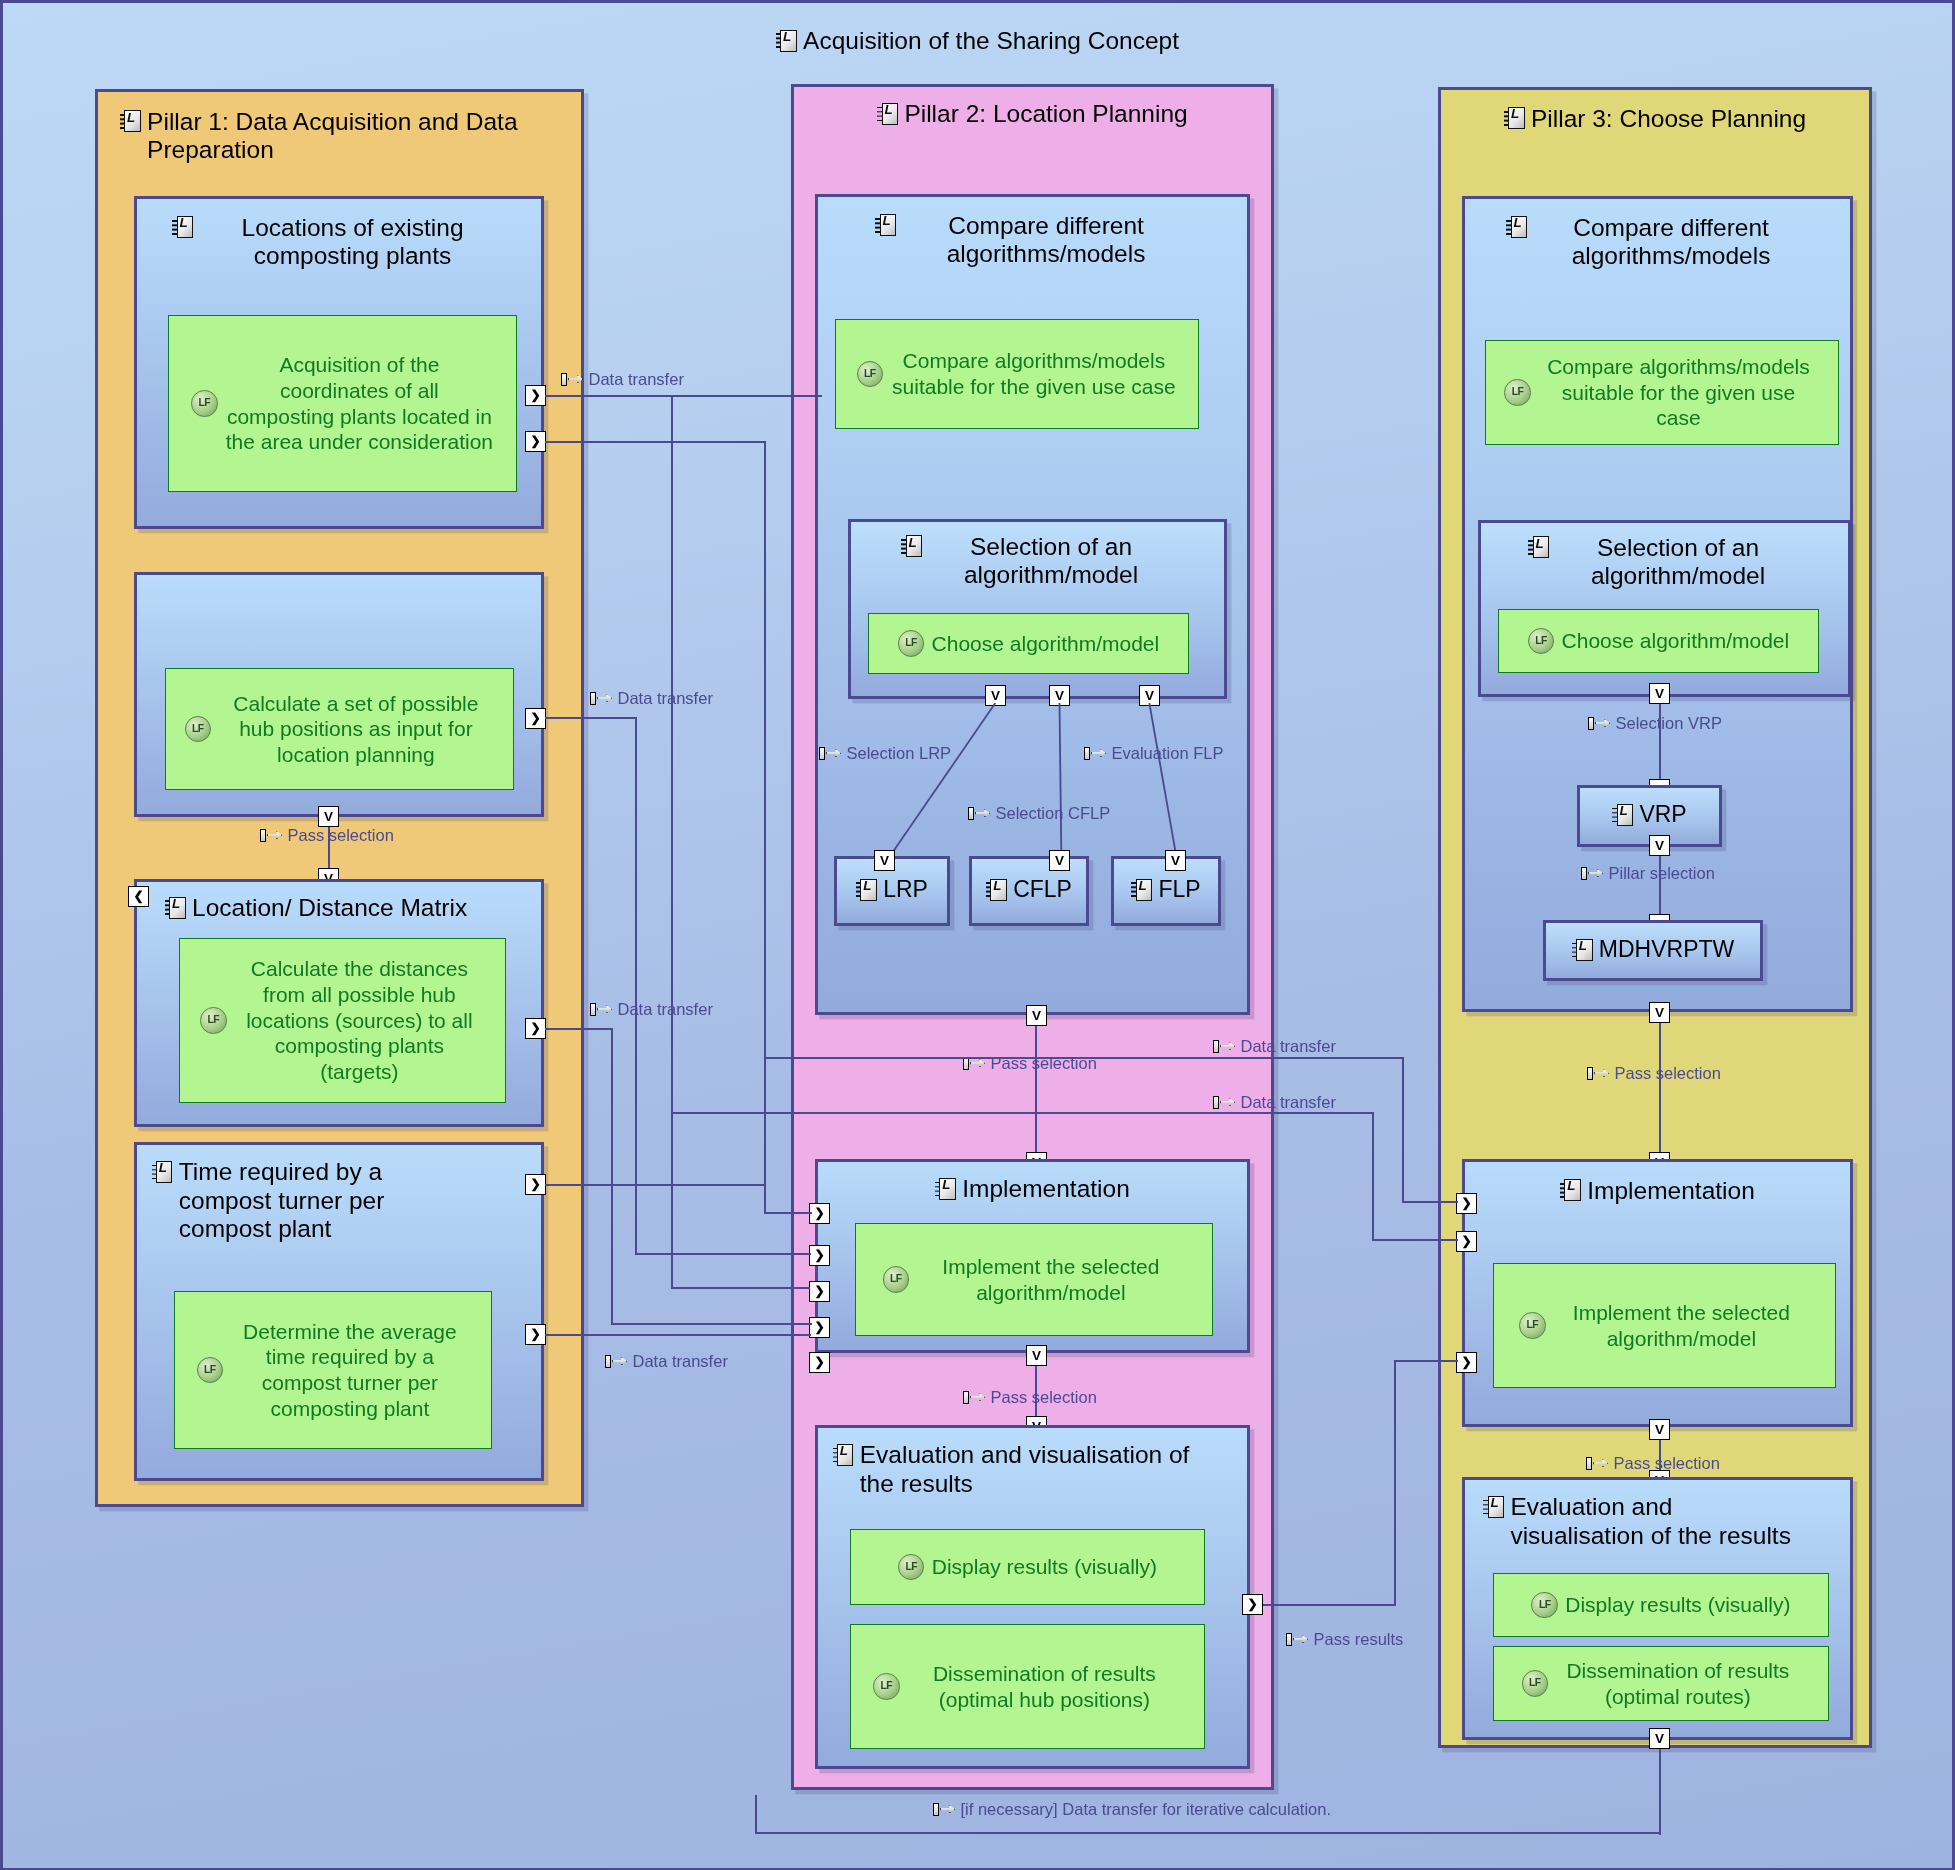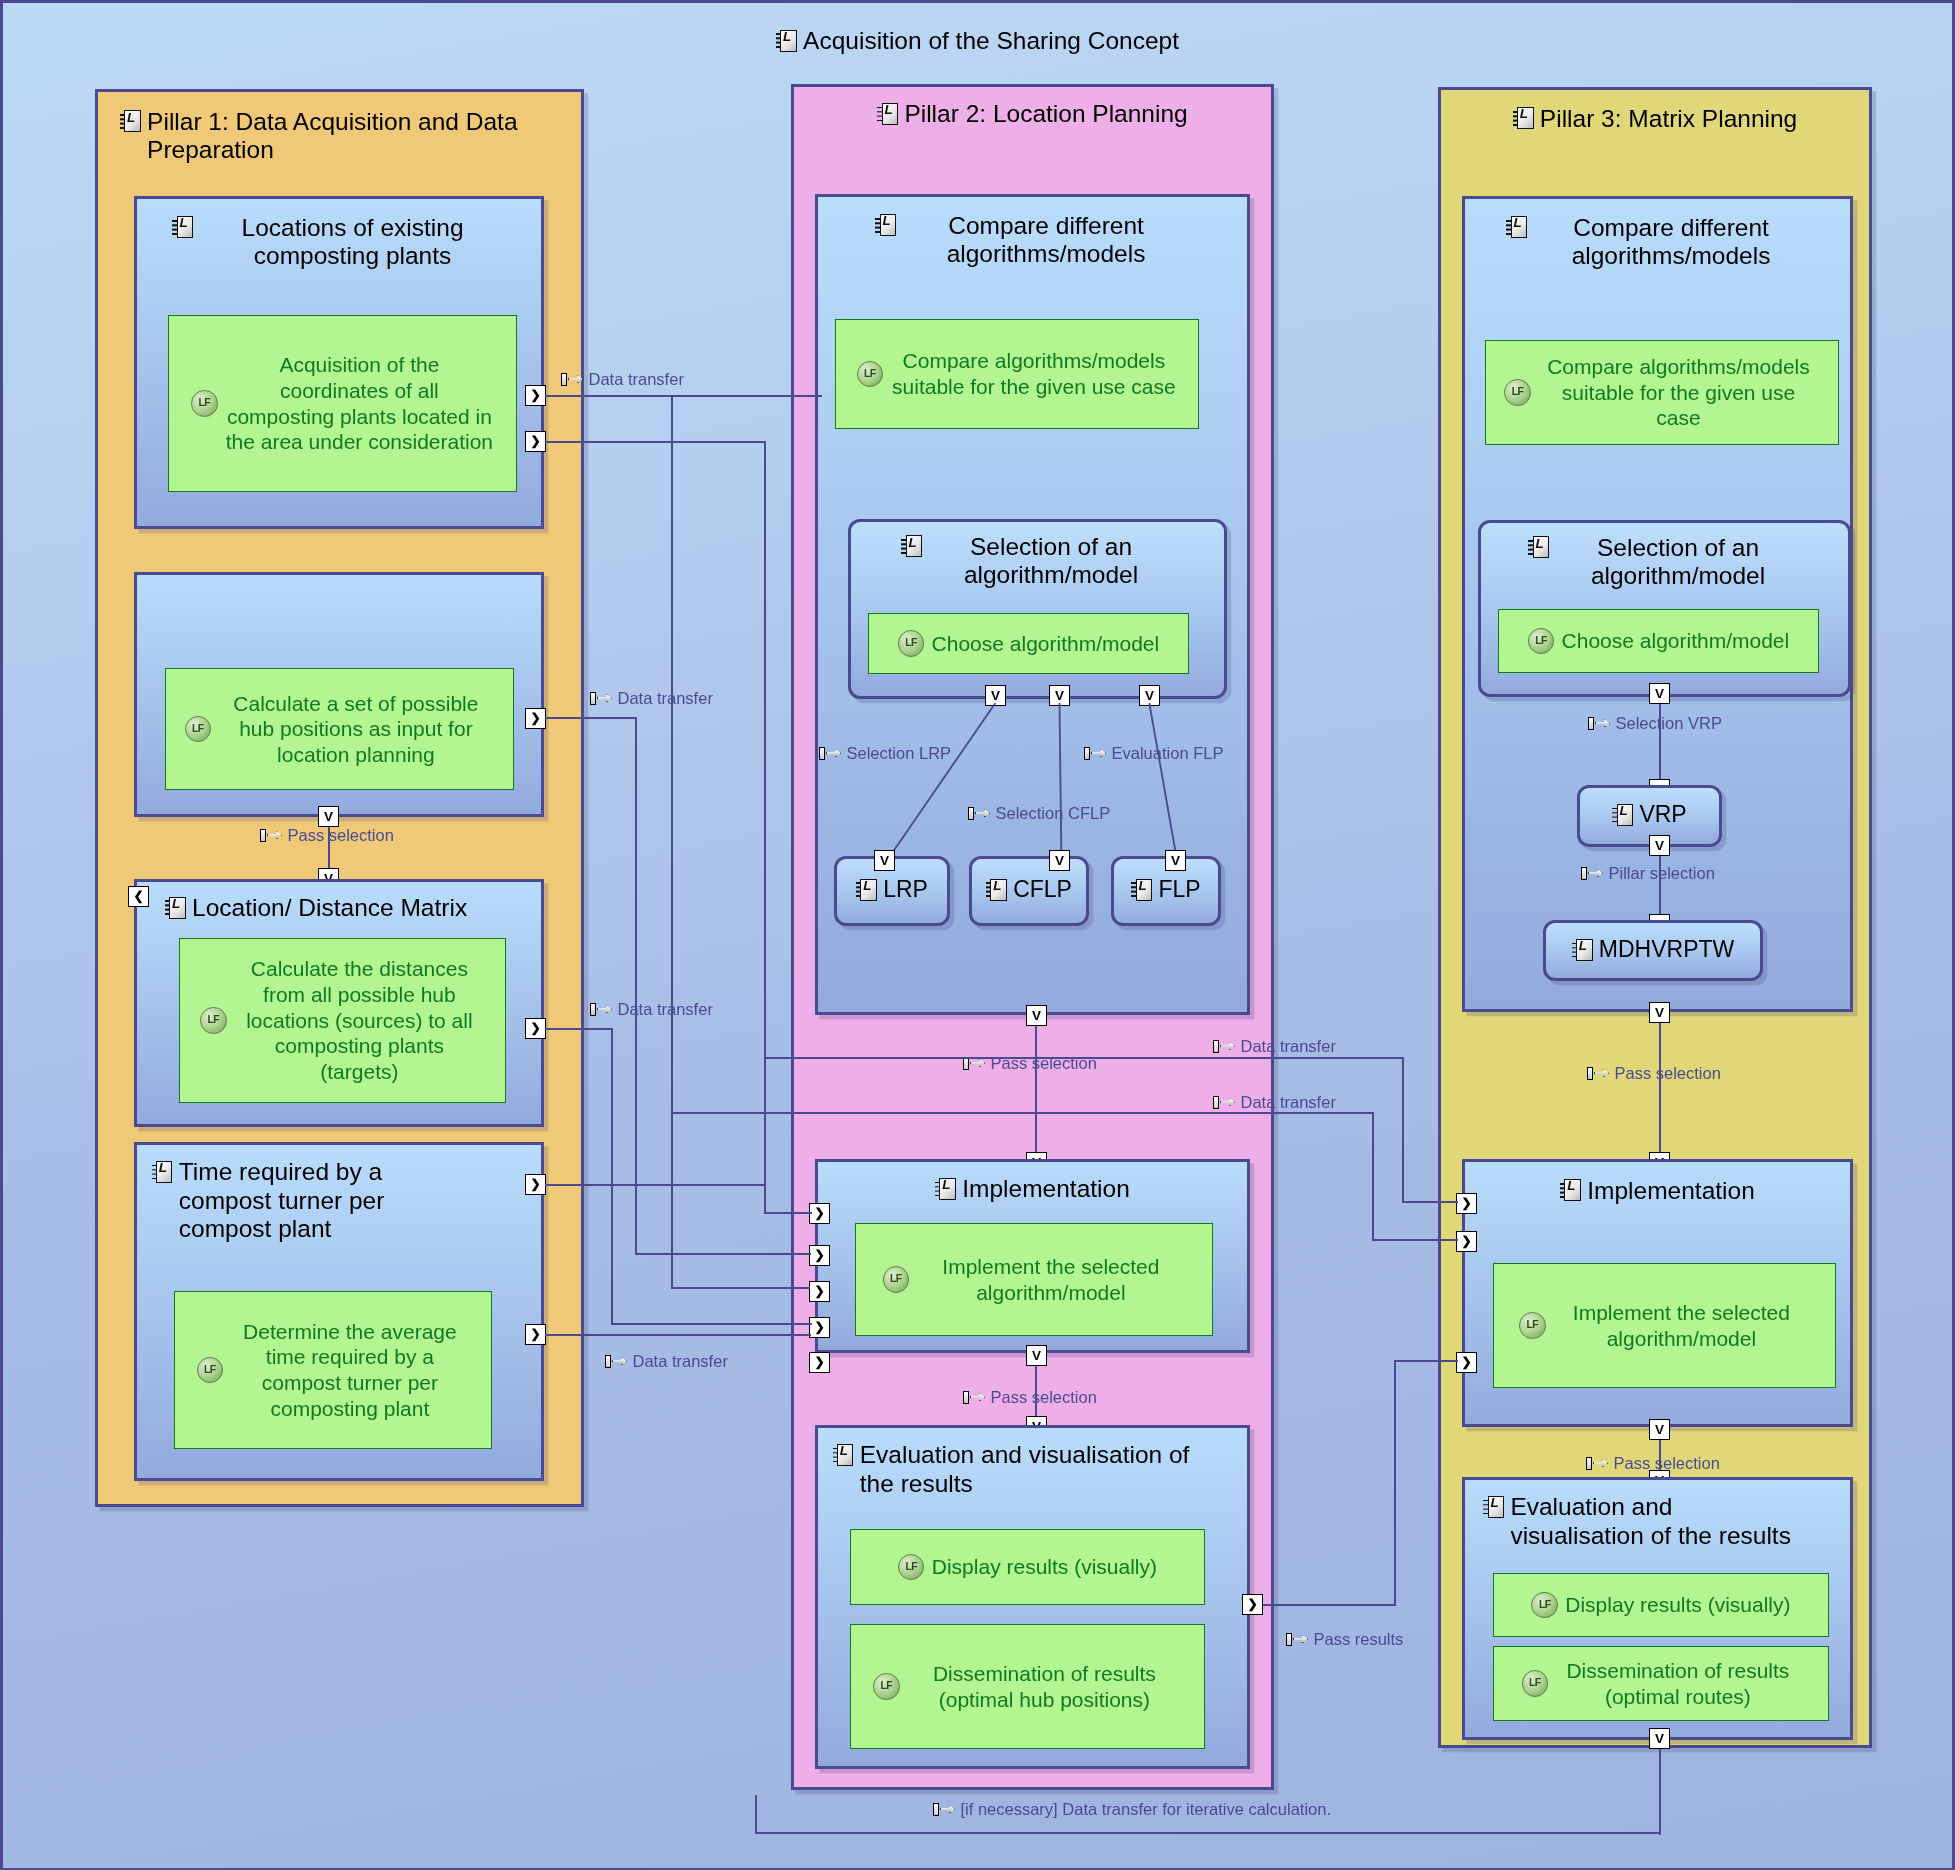--- a/index.html
+++ b/index.html
@@ -11,21 +11,21 @@
     border:3.7px solid #4b4a91;
     box-sizing:border-box;
     overflow:hidden;
   }
   
   .pkg{position:absolute;box-sizing:border-box;border:3.1px solid #4b4a91;box-shadow:4.3px 4.3px 0 rgba(70,70,120,.22);}
   .pkg.orange{background:#efc978;}
   .pkg.pink  {background:#eeaee8;}
   .pkg.gold  {background:#e0d878;}
   .pkg.blue  {background:linear-gradient(180deg,#b9dcfb 0%,#aac9ef 40%,#93aadd 100%);}
-  .pkg.blueflat{background:linear-gradient(180deg,#bddefc 0%,#a7c6ee 55%,#93aadd 100%);border-radius:12px;}
+  .pkg.blueflat{background:linear-gradient(180deg,#bddefc 0%,#a7c6ee 55%,#93aadd 100%);}
 
   .pkg-title{
     position:absolute;left:0;right:0;
     display:flex;align-items:flex-start;justify-content:center;
     gap:6.1px;
     padding:0 14.7px;
     color:#000;
     font-size:24.5px;line-height:1.16;
     text-align:center;
     white-space:pre-line;
@@ -288,21 +288,21 @@
     <div class="act" style="left:32px;top:196px;width:355px;height:125px;">
       <span class="ico-lf">LF</span>
       <span class="t" style="max-width:275px;">Dissemination of results (optimal hub positions)</span>
     </div>
   </div>
   <div class="port right" style="left:1239px;top:1591px;"></div>
 
   <div class="pkg gold" style="left:1435px;top:84px;width:434px;height:1661px;">
     <div class="pkg-title" style="top:13.5px;left:0;right:0;justify-content:center;">
       <span class="ico-pkg"><b></b><i></i></span>
-      <span class="t">Pillar 3: Matrix Planning</span>
+      <span class="t">Pillar 3: Choose Planning</span>
     </div>
   </div>
 
   <div class="pkg blue" style="left:1459px;top:193px;width:391px;height:816px;">
     <div class="pkg-title" style="top:13.5px;left:0;right:0;">
       <span class="ico-pkg"><b></b><i></i></span>
       <span class="t" style="max-width:275px;">Compare different algorithms/models</span>
     </div>
     <div class="act" style="left:19.6px;top:141px;width:354px;height:105px;">
       <span class="ico-lf">LF</span>

